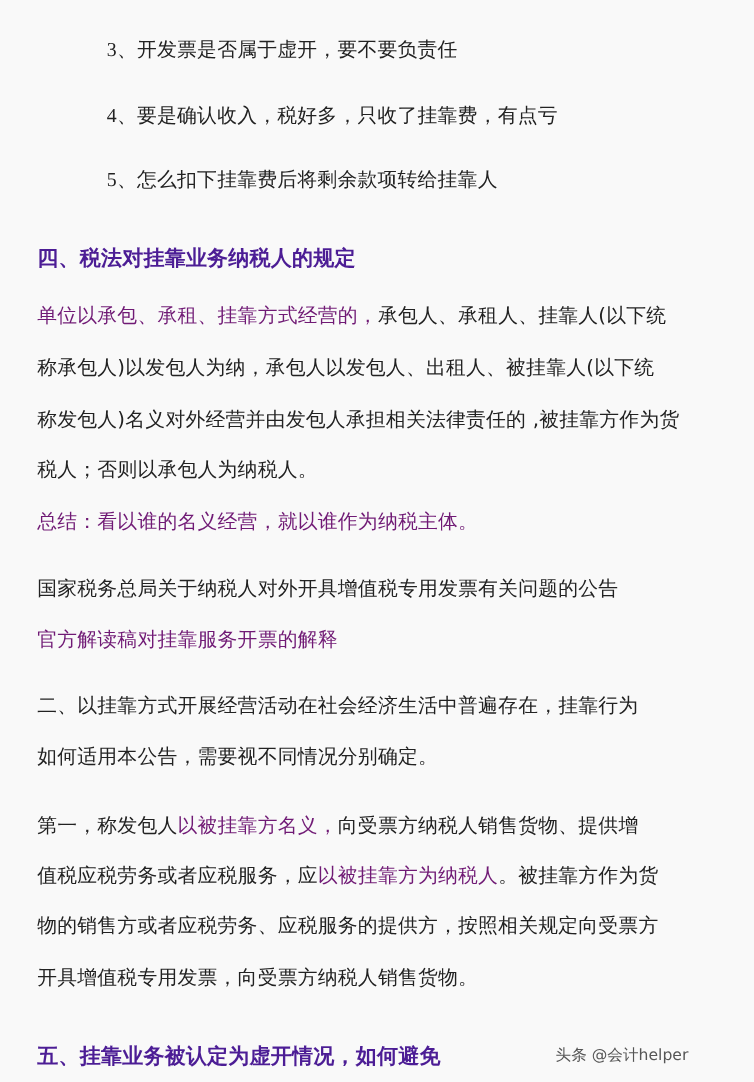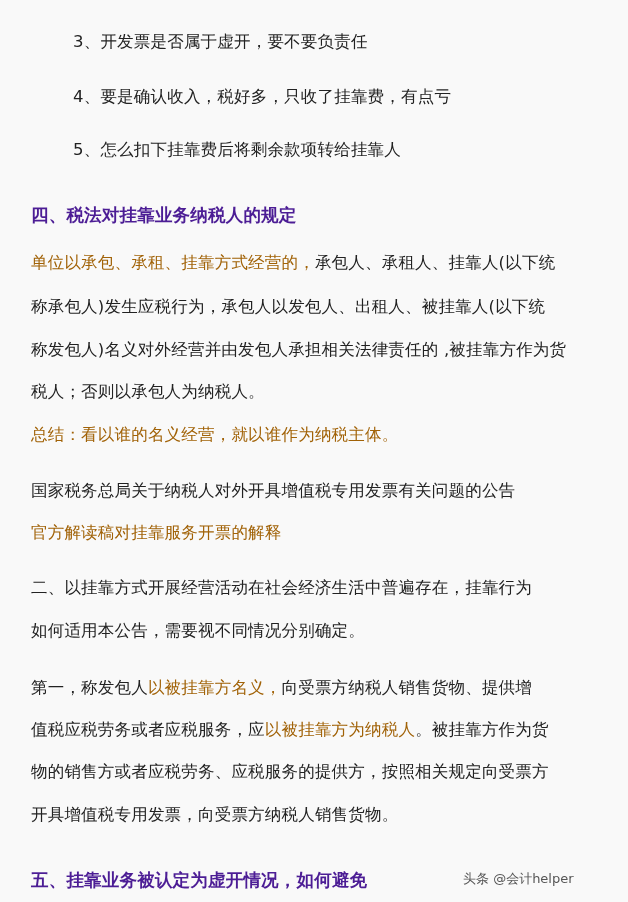--- a/index.html
+++ b/index.html
@@ -4,36 +4,36 @@
 <style>
   html, body { margin:0; padding:0; }
   body {
     width:628px; height:902px; overflow:hidden;
     background:#f9f9f9;
     font-family:"DejaVu Sans","Liberation Sans",sans-serif;
     color:#222222;
     position:relative;
   }
   .line { position:absolute; left:31px; font-size:16.5px; white-space:nowrap; letter-spacing:0.2px; }
-  .indent { left:73px; }
+  .indent { left:89px;font-family:Liberation Serif, serif; }
   .h { font-weight:bold; font-size:17.5px; color:#4c1d95; }
-  .red { color:#a16207; }
+  .red { color:#701a75; }
   .wm { position:absolute; left:463px; top:870px; font-size:13px; color:#555; }
 </style>
 </head>
 <body>
 
 <div class="line indent" style="top:31px">3、开发票是否属于虚开，要不要负责任</div>
 <div class="line indent" style="top:86px">4、要是确认收入，税好多，只收了挂靠费，有点亏</div>
 <div class="line indent" style="top:139px">5、怎么扣下挂靠费后将剩余款项转给挂靠人</div>
 
 <div class="line h" style="top:203px">四、税法对挂靠业务纳税人的规定</div>
 
 <div class="line" style="top:252px"><span class="red">单位以承包、承租、挂靠方式经营的，</span><span>承包人、承租人、挂靠人(以下统</span></div>
-<div class="line" style="top:296px">称承包人)发生应税行为，承包人以发包人、出租人、被挂靠人(以下统</div>
+<div class="line" style="top:296px">称承包人)以发包人为纳，承包人以发包人、出租人、被挂靠人(以下统</div>
 <div class="line" style="top:339px">称发包人)名义对外经营并由发包人承担相关法律责任的 ,被挂靠方作为货</div>
 <div class="line" style="top:381px">税人；否则以承包人为纳税人。</div>
 <div class="line red" style="top:424px">总结：看以谁的名义经营，就以谁作为纳税主体。</div>
 
 <div class="line" style="top:480px">国家税务总局关于纳税人对外开具增值税专用发票有关问题的公告</div>
 <div class="line red" style="top:522px">官方解读稿对挂靠服务开票的解释</div>
 
 <div class="line" style="top:577px">二、以挂靠方式开展经营活动在社会经济生活中普遍存在，挂靠行为</div>
 <div class="line" style="top:620px">如何适用本公告，需要视不同情况分别确定。</div>
 

